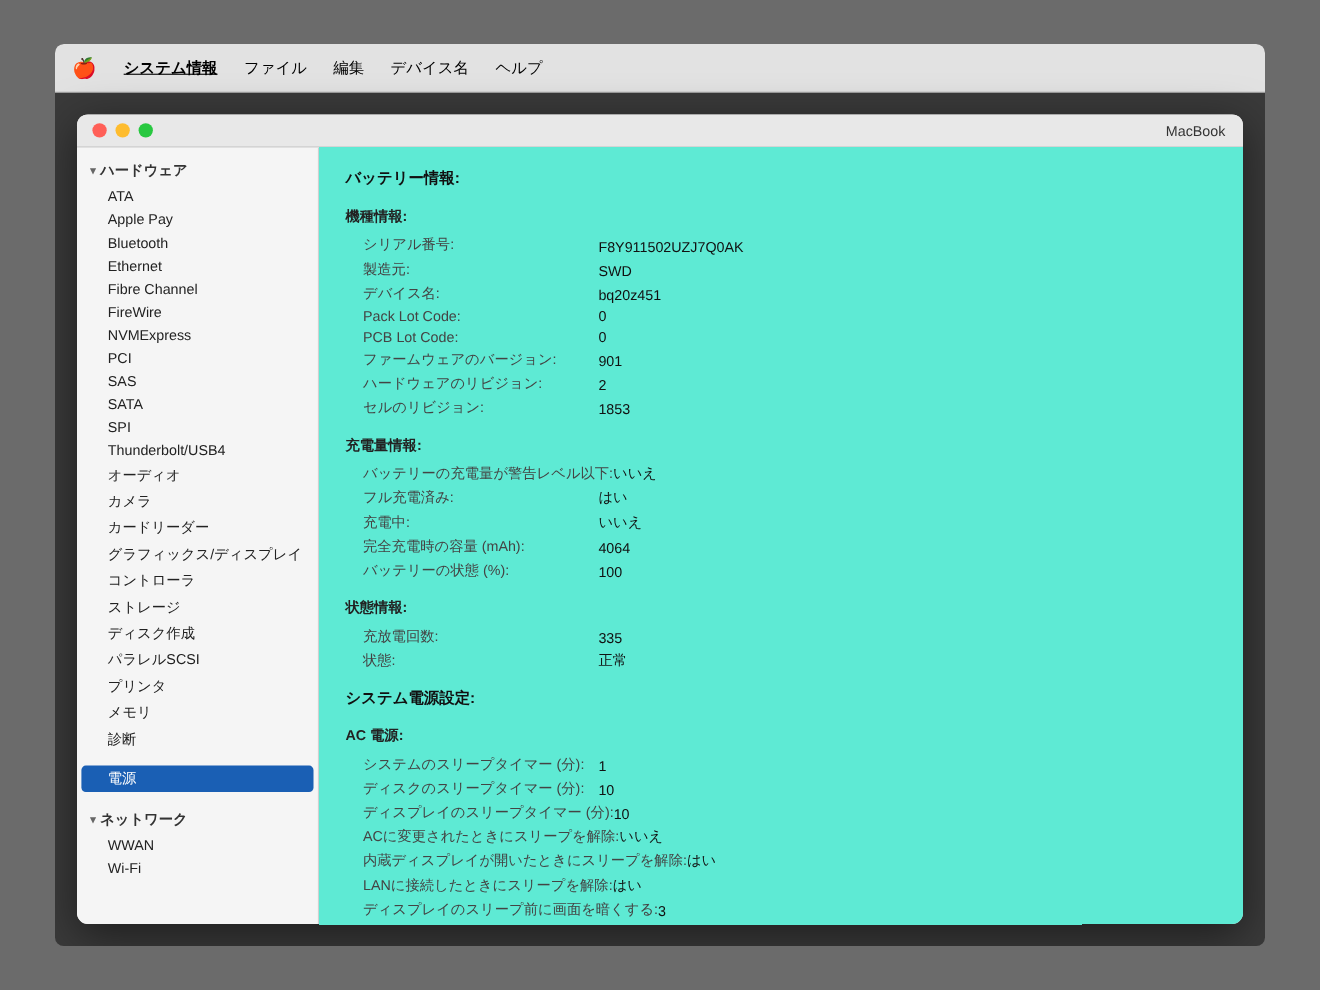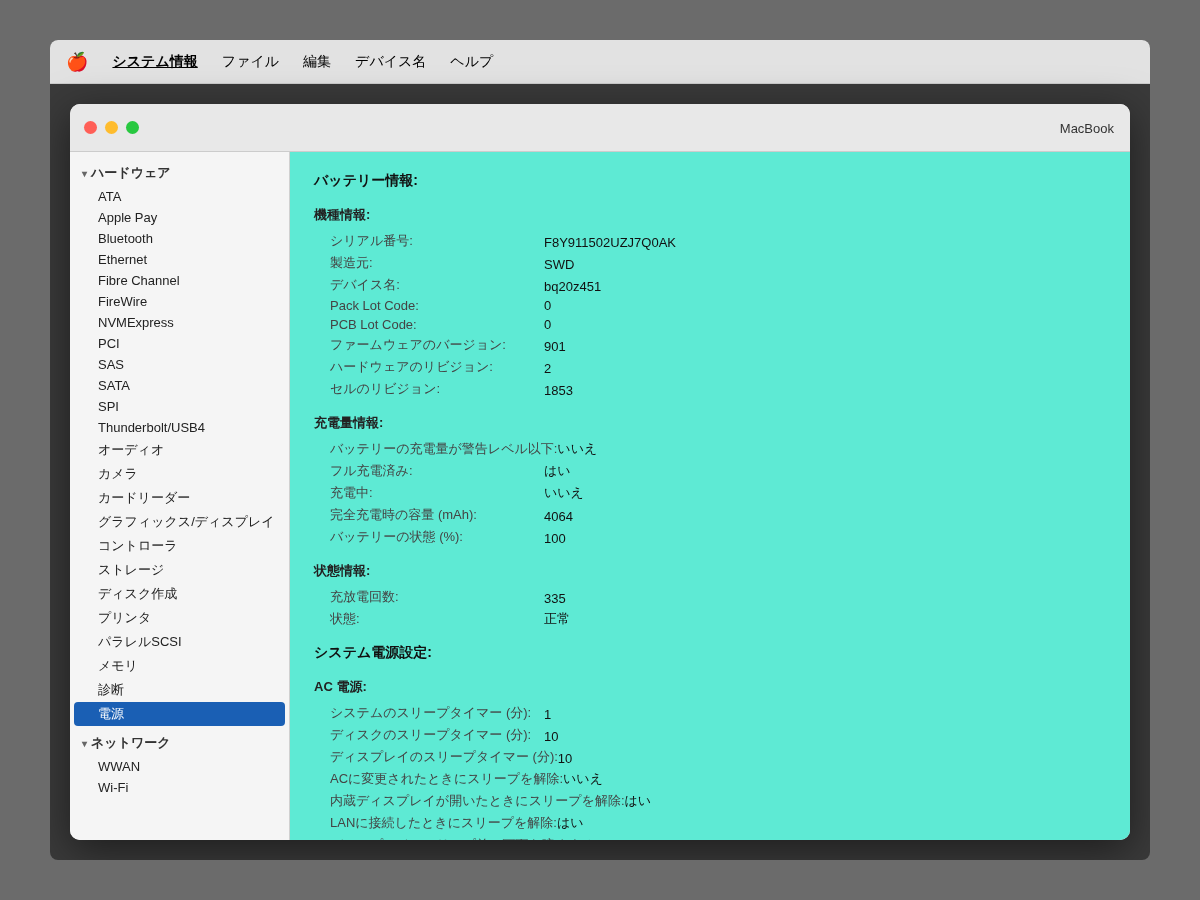--- a/index.html
+++ b/index.html
@@ -56,21 +56,21 @@
       flex-direction: column;
       background: #f0f0f0;
       margin: 20px;
       border-radius: 10px;
       overflow: hidden;
       box-shadow: 0 10px 40px rgba(0,0,0,0.5);
     }
     
     .title-bar {
       background: #e8e8e8;
-      height: 48px;
+      height: 30px;
       display: flex;
       align-items: center;
       padding: 0 14px;
       border-bottom: 1px solid #ccc;
       position: relative;
       flex-shrink: 0;
     }
     .traffic-lights {
       display: flex;
       gap: 8px;
@@ -130,21 +130,21 @@
       font-size: 13px;
       color: #222;
       padding: 3px 12px 3px 28px;
       cursor: pointer;
       white-space: nowrap;
     }
     .sidebar-item.selected {
       background: #1a5fb4;
       color: white;
       border-radius: 4px;
-      margin: 0 4px;
+      margin: 12px 4px;
       padding: 3px 8px 3px 24px;
     }
     
     .main-content {
       flex: 1;
       background: #5eead4;
       overflow-y: auto;
       padding: 20px 24px;
     }
     .section-title {
@@ -225,22 +225,22 @@
           <div class="sidebar-item">SATA</div>
           <div class="sidebar-item">SPI</div>
           <div class="sidebar-item">Thunderbolt/USB4</div>
           <div class="sidebar-item">オーディオ</div>
           <div class="sidebar-item">カメラ</div>
           <div class="sidebar-item">カードリーダー</div>
           <div class="sidebar-item">グラフィックス/ディスプレイ</div>
           <div class="sidebar-item">コントローラ</div>
           <div class="sidebar-item">ストレージ</div>
           <div class="sidebar-item">ディスク作成</div>
+          <div class="sidebar-item">パラレルSCSI</div>
           <div class="sidebar-item">プリンタ</div>
-          <div class="sidebar-item">パラレルSCSI</div>
           <div class="sidebar-item">メモリ</div>
           <div class="sidebar-item">診断</div>
           <div class="sidebar-item selected">電源</div>
         </div>
         <div class="sidebar-section">
           <div class="sidebar-section-header">
             <span class="arrow">▾</span>
             <span>ネットワーク</span>
           </div>
           <div class="sidebar-item">WWAN</div>

